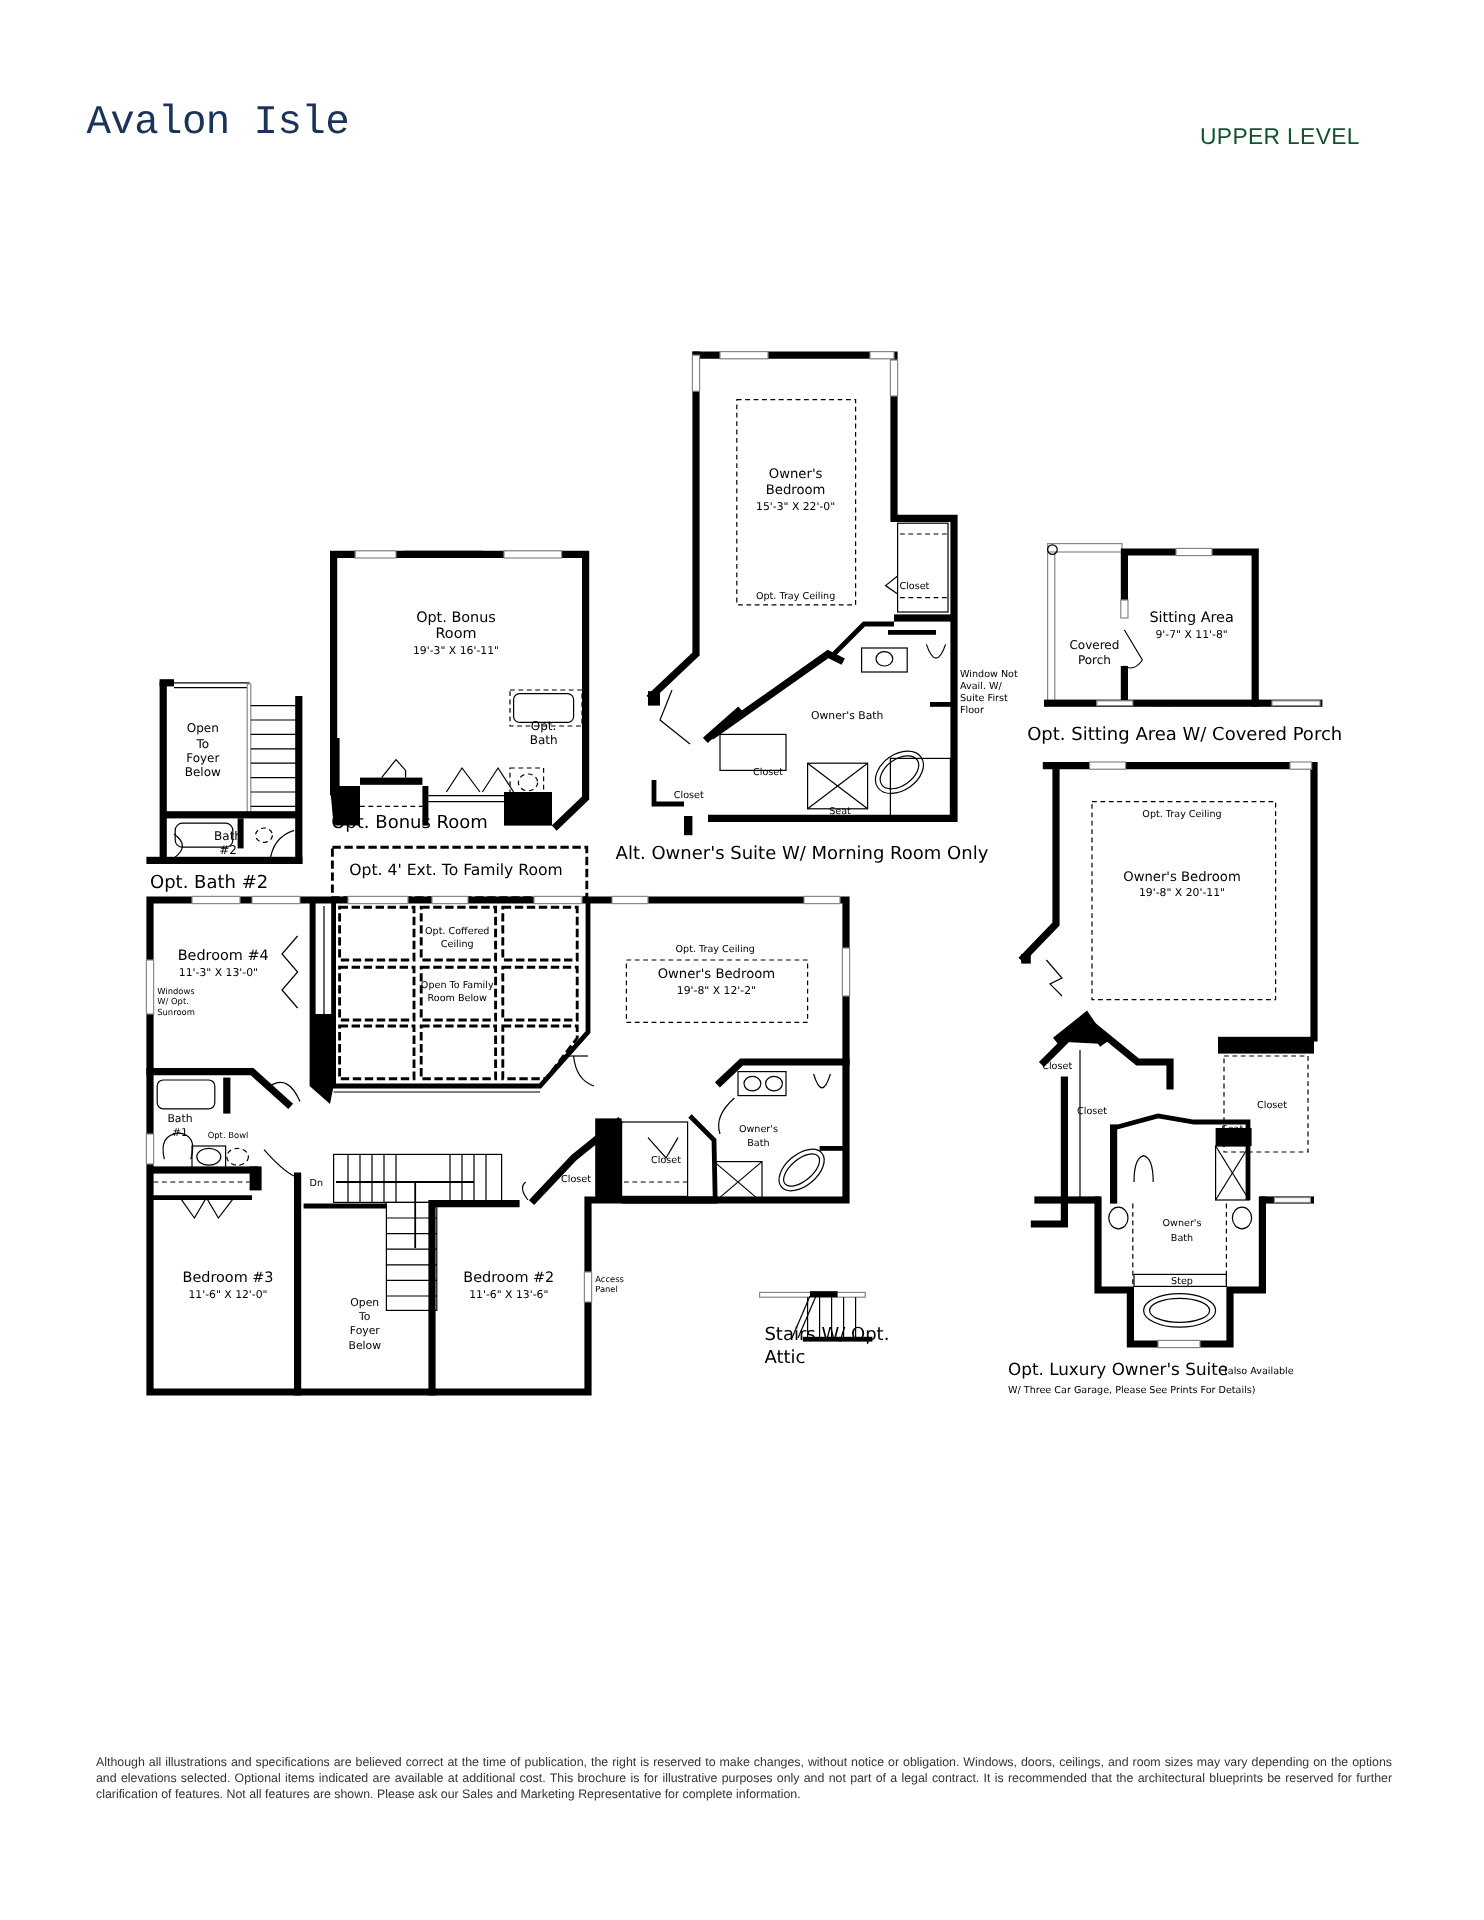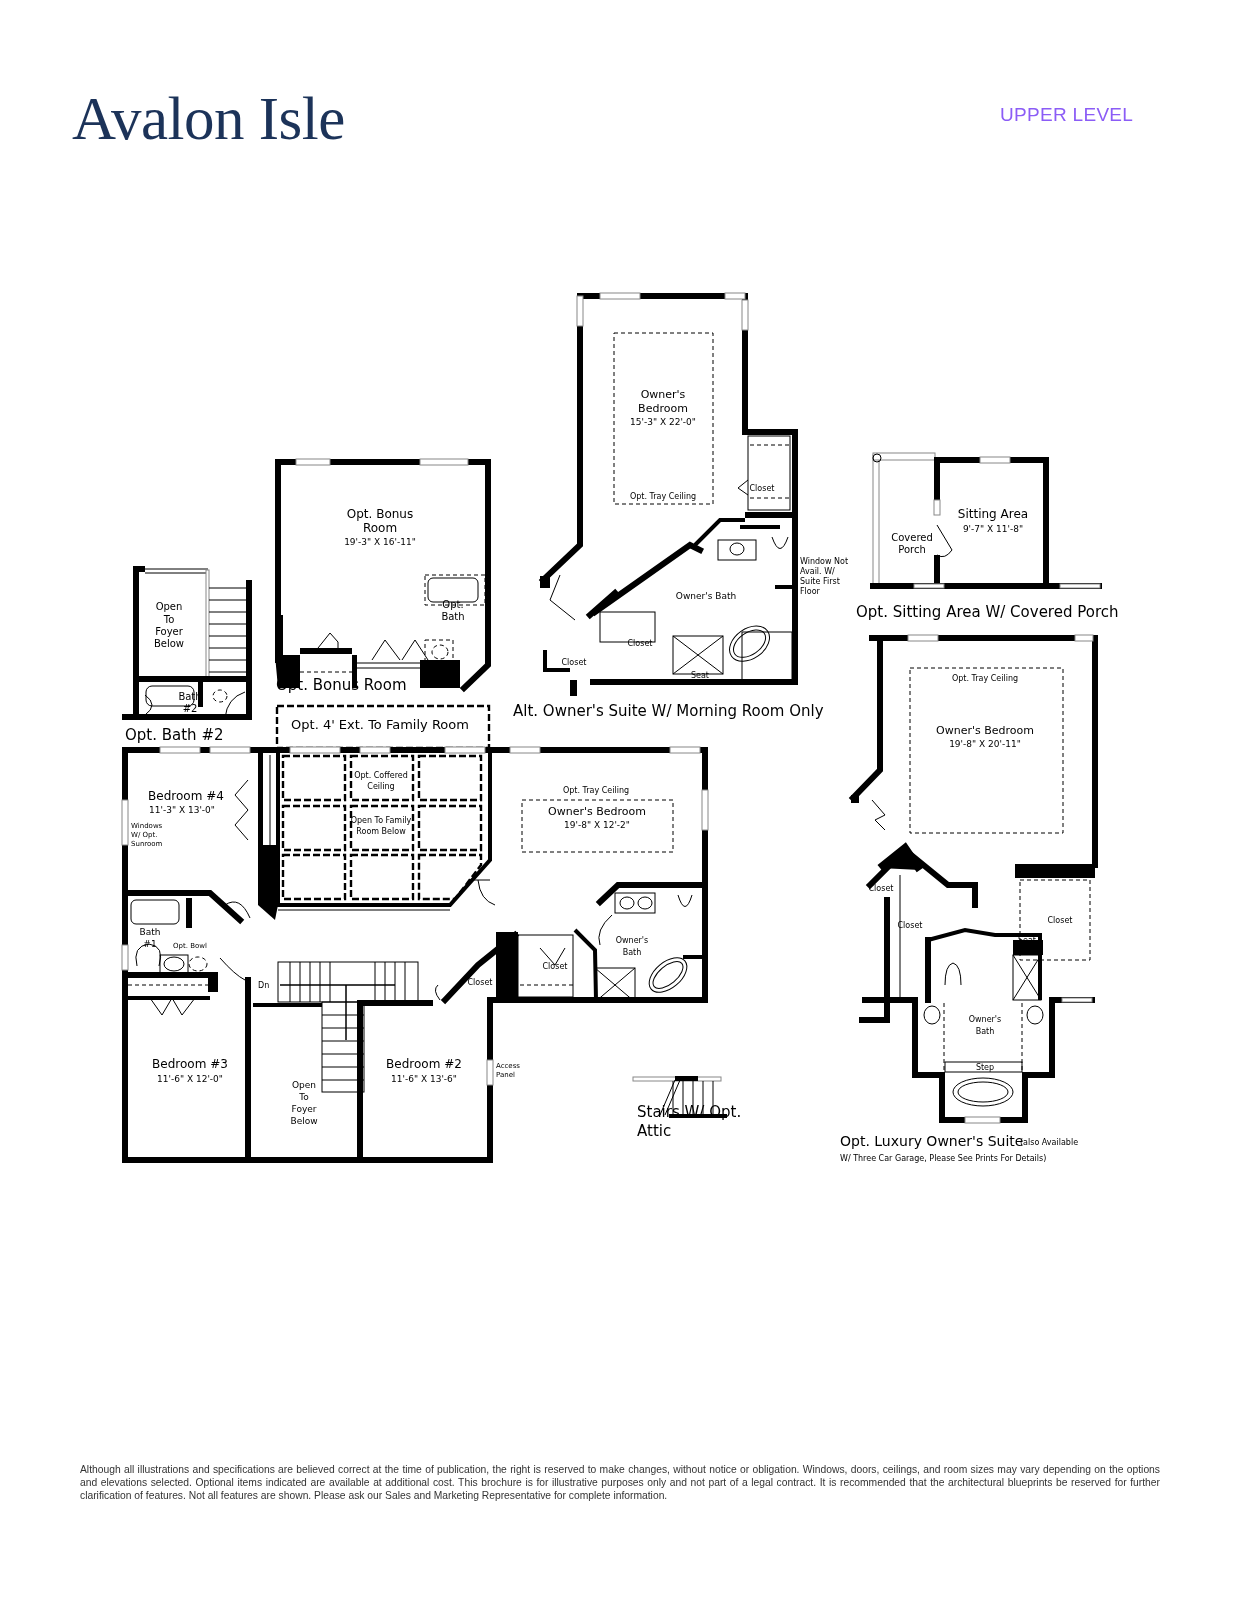--- a/index.html
+++ b/index.html
@@ -1,18 +1,18 @@
 <!DOCTYPE html>
 <html><head>
 <meta charset="utf-8">
 <style>
   html, body { margin:0; padding:0; background:#ffffff; }
   body { width:1237px; height:1600px; position:relative; overflow:hidden; font-family:"DejaVu Sans", sans-serif; color:#000; }
-  .title { position:absolute; left:72px; top:84px; font-family:Liberation Serif, serif; font-size:61px; color:#1c3359; letter-spacing:-0.5px; }
-  .level { position:absolute; left:1000px; top:104px; font-family:"Liberation Sans", sans-serif; font-size:19px; color:#8b5cf6; letter-spacing:0.3px; }
+  .title { position:absolute; left:72px; top:84px; font-family:Liberation Mono, monospace; font-size:34px; color:#1c3359; letter-spacing:-0.5px; }
+  .level { position:absolute; left:1000px; top:104px; font-family:"Liberation Sans", sans-serif; font-size:19px; color:#14532d; letter-spacing:0.3px; }
   svg.plan { position:absolute; left:0; top:0; }
   svg text { font-family:"DejaVu Sans", sans-serif; fill:#000; }
   .disclaimer { position:absolute; left:80px; top:1463px; width:1080px; font-family:Liberation Sans, sans-serif; font-size:10.3px; line-height:13px; color:#333; text-align:justify; }
   .w { fill:#000; }
   .thin { fill:none; stroke:#000; stroke-width:1; }
   .dash { fill:none; stroke:#000; stroke-width:1; stroke-dasharray:4 3; }
   .dashb { fill:none; stroke:#000; stroke-width:2.4; stroke-dasharray:7 3; }
   .win { fill:#fff; stroke:#888; stroke-width:1; }
   .wall { fill:none; stroke:#000; stroke-width:6; stroke-linecap:square; }
   .wall4 { fill:none; stroke:#000; stroke-width:4; }

